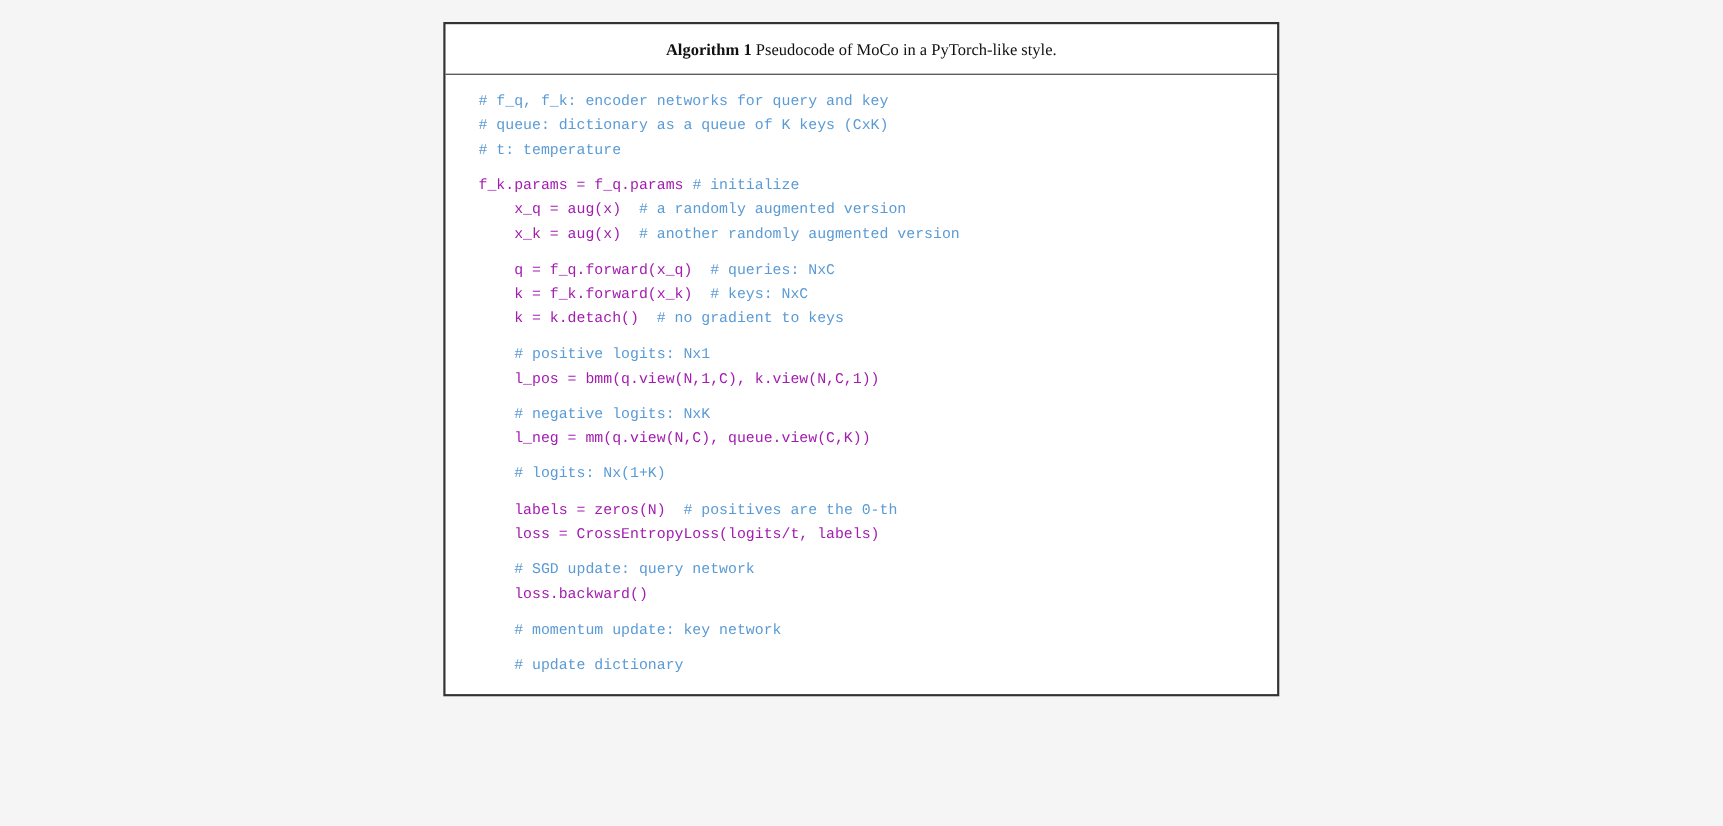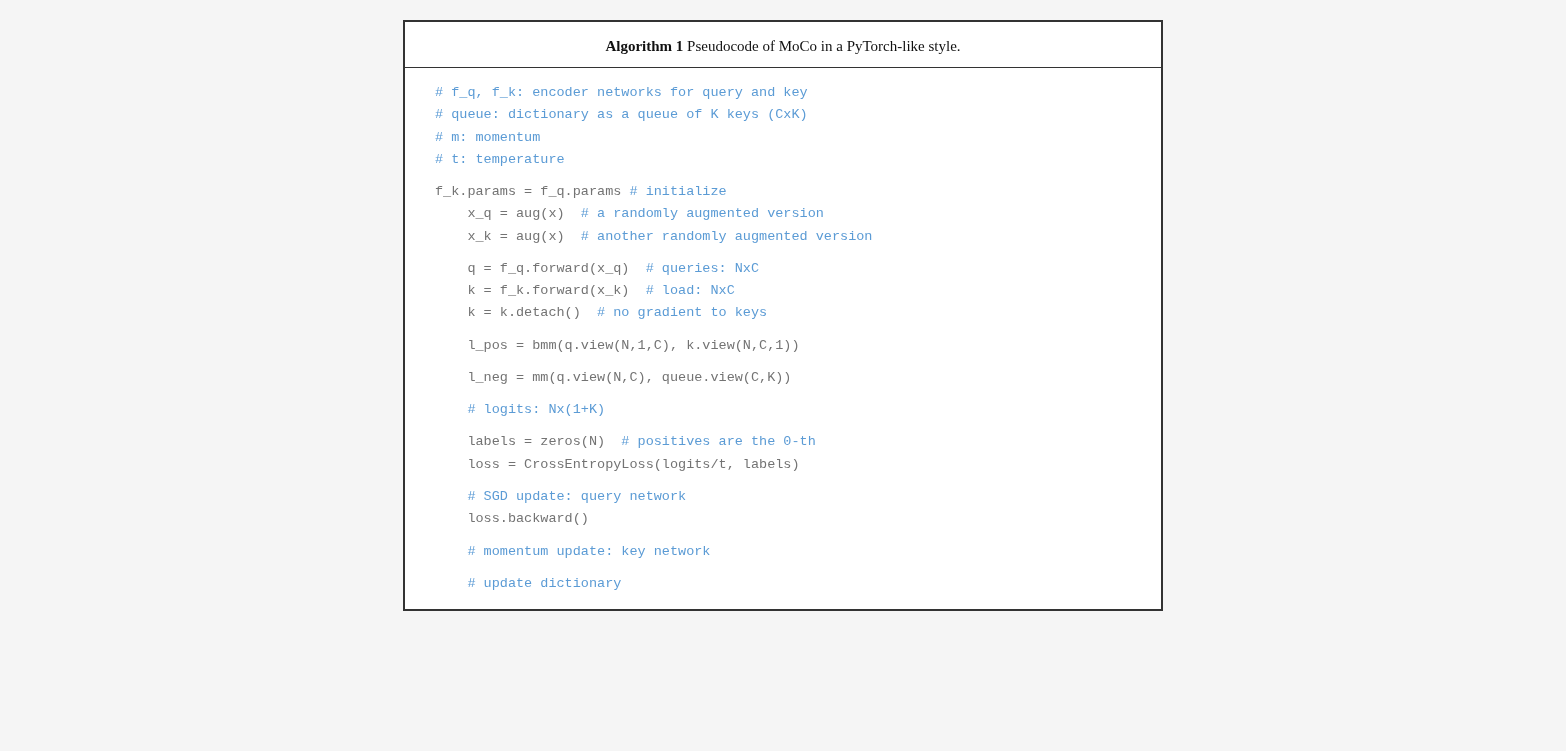--- a/index.html
+++ b/index.html
@@ -45,21 +45,21 @@
       font-size: 13.5px;
       line-height: 1.65;
       color: #1a1a1a;
     }
 
     .code-comment {
       color: #5b9bd5;
     }
 
     .code-normal {
-      color: #737373;
+      color: #a21caf;
     }
 
     .code-line {
       display: block;
       white-space: pre;
       font-family: Liberation Mono, monospace;
     }
 
     .blank-line {
       display: block;
@@ -69,33 +69,34 @@
 </head>
 <body>
 
 <div class="algorithm-box">
   <div class="algorithm-title">
     <span class="algo-label">Algorithm 1</span><span> Pseudocode of MoCo in a PyTorch-like style.</span>
   </div>
   <div class="algorithm-body" id="code-container">
   <span class="code-line code-comment"># f_q, f_k: encoder networks for query and key</span>
       <span class="code-line code-comment"># queue: dictionary as a queue of K keys (CxK)</span>
-      <span class="code-line code-comment"># m: momentum</span>
       <span class="code-line code-comment"># t: temperature</span>
       <span class="blank-line"></span>
       <div class="code-line"><span class="code-normal">f_k.params = f_q.params </span><span class="code-comment"># initialize</span></div>
       <div class="code-line"><span class="code-normal">    x_q = aug(x)  </span><span class="code-comment"># a randomly augmented version</span></div>
       <div class="code-line"><span class="code-normal">    x_k = aug(x)  </span><span class="code-comment"># another randomly augmented version</span></div>
       <span class="blank-line"></span>
       <div class="code-line"><span class="code-normal">    q = f_q.forward(x_q)  </span><span class="code-comment"># queries: NxC</span></div>
-      <div class="code-line"><span class="code-normal">    k = f_k.forward(x_k)  </span><span class="code-comment"># load: NxC</span></div>
+      <div class="code-line"><span class="code-normal">    k = f_k.forward(x_k)  </span><span class="code-comment"># keys: NxC</span></div>
       <div class="code-line"><span class="code-normal">    k = k.detach()  </span><span class="code-comment"># no gradient to keys</span></div>
       <span class="blank-line"></span>
+      <span class="code-line code-comment">    # positive logits: Nx1</span>
       <span class="code-line code-normal">    l_pos = bmm(q.view(N,1,C), k.view(N,C,1))</span>
       <span class="blank-line"></span>
+      <span class="code-line code-comment">    # negative logits: NxK</span>
       <span class="code-line code-normal">    l_neg = mm(q.view(N,C), queue.view(C,K))</span>
       <span class="blank-line"></span>
       <span class="code-line code-comment">    # logits: Nx(1+K)</span>
       <span class="blank-line"></span>
       <div class="code-line"><span class="code-normal">    labels = zeros(N)  </span><span class="code-comment"># positives are the 0-th</span></div>
       <span class="code-line code-normal">    loss = CrossEntropyLoss(logits/t, labels)</span>
       <span class="blank-line"></span>
       <span class="code-line code-comment">    # SGD update: query network</span>
       <span class="code-line code-normal">    loss.backward()</span>
       <span class="blank-line"></span>

